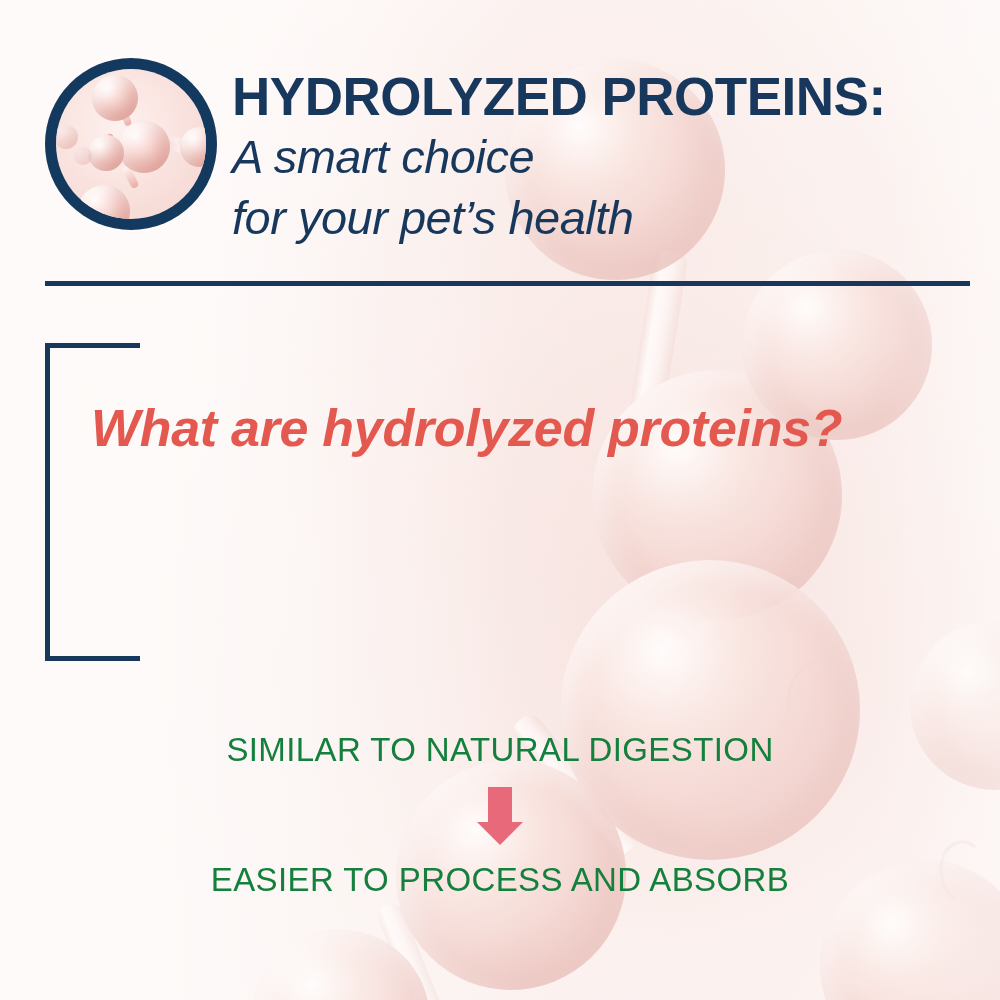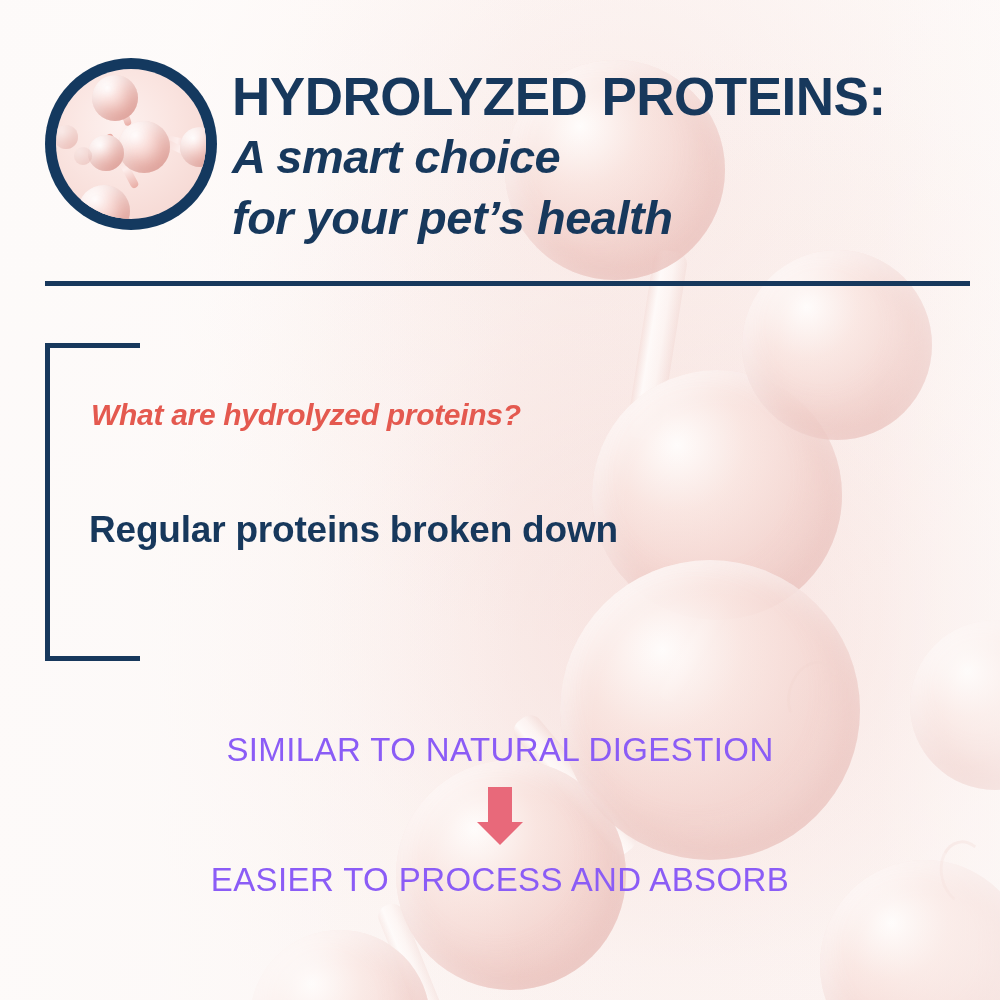--- a/index.html
+++ b/index.html
@@ -119,21 +119,21 @@
     font-family: "Liberation Sans", sans-serif;
     font-weight: bold;
     font-size: 53px;
     line-height: 1.02;
     letter-spacing: -0.5px;
     color: #17385c;
     white-space: nowrap;
   }
   .title-sub {
     font-family: "Liberation Sans", sans-serif;
-    font-weight: bold;
+    font-weight: normal;
     font-style: italic;
     font-size: 47px;
     line-height: 1.22;
     letter-spacing: -0.5px;
     color: #17385c;
     margin-top: 4px;
     white-space: nowrap;
   }
 
   
@@ -160,21 +160,21 @@
   }
 
   
   .q-heading {
     position: absolute;
     left: 91px;
     top: 398px;
     font-family: "Liberation Sans", sans-serif;
     font-weight: bold;
     font-style: italic;
-    font-size: 30px;
+    font-size: 52px;
     letter-spacing: -0.3px;
     color: #e4594f;
     white-space: nowrap;
   }
   .answer {
     position: absolute;
     left: 89px;
     top: 504px;
     font-family: "Liberation Sans", sans-serif;
     font-weight: bold;
@@ -191,21 +191,21 @@
   
   .flow-line {
     position: absolute;
     width: 1000px;
     left: 0;
     text-align: center;
     font-family: "Liberation Sans", sans-serif;
     font-weight: normal;
     font-size: 33px;
     letter-spacing: 0.4px;
-    color: #8b5cf6;
+    color: #15803d;
     white-space: nowrap;
   }
   .flow-top { top: 731px; }
   .flow-bottom { top: 861px; }
 
   .arrow {
     position: absolute;
     left: 477px;
     top: 787px;
     width: 46px;
@@ -285,21 +285,20 @@
     </div>
   </div>
 
   <div class="divider"></div>
 
   <div class="bracket"></div>
 
   <div class="q-heading">What are hydrolyzed proteins?</div>
 
   <div class="answer">
-    <div>Regular proteins broken down</div>
   </div>
 
   <div class="flow-line flow-top">SIMILAR TO NATURAL DIGESTION</div>
 
   <div class="arrow">
     <div class="arrow-stem"></div>
     <div class="arrow-head"></div>
   </div>
 
   <div class="flow-line flow-bottom">EASIER TO PROCESS AND ABSORB</div>

